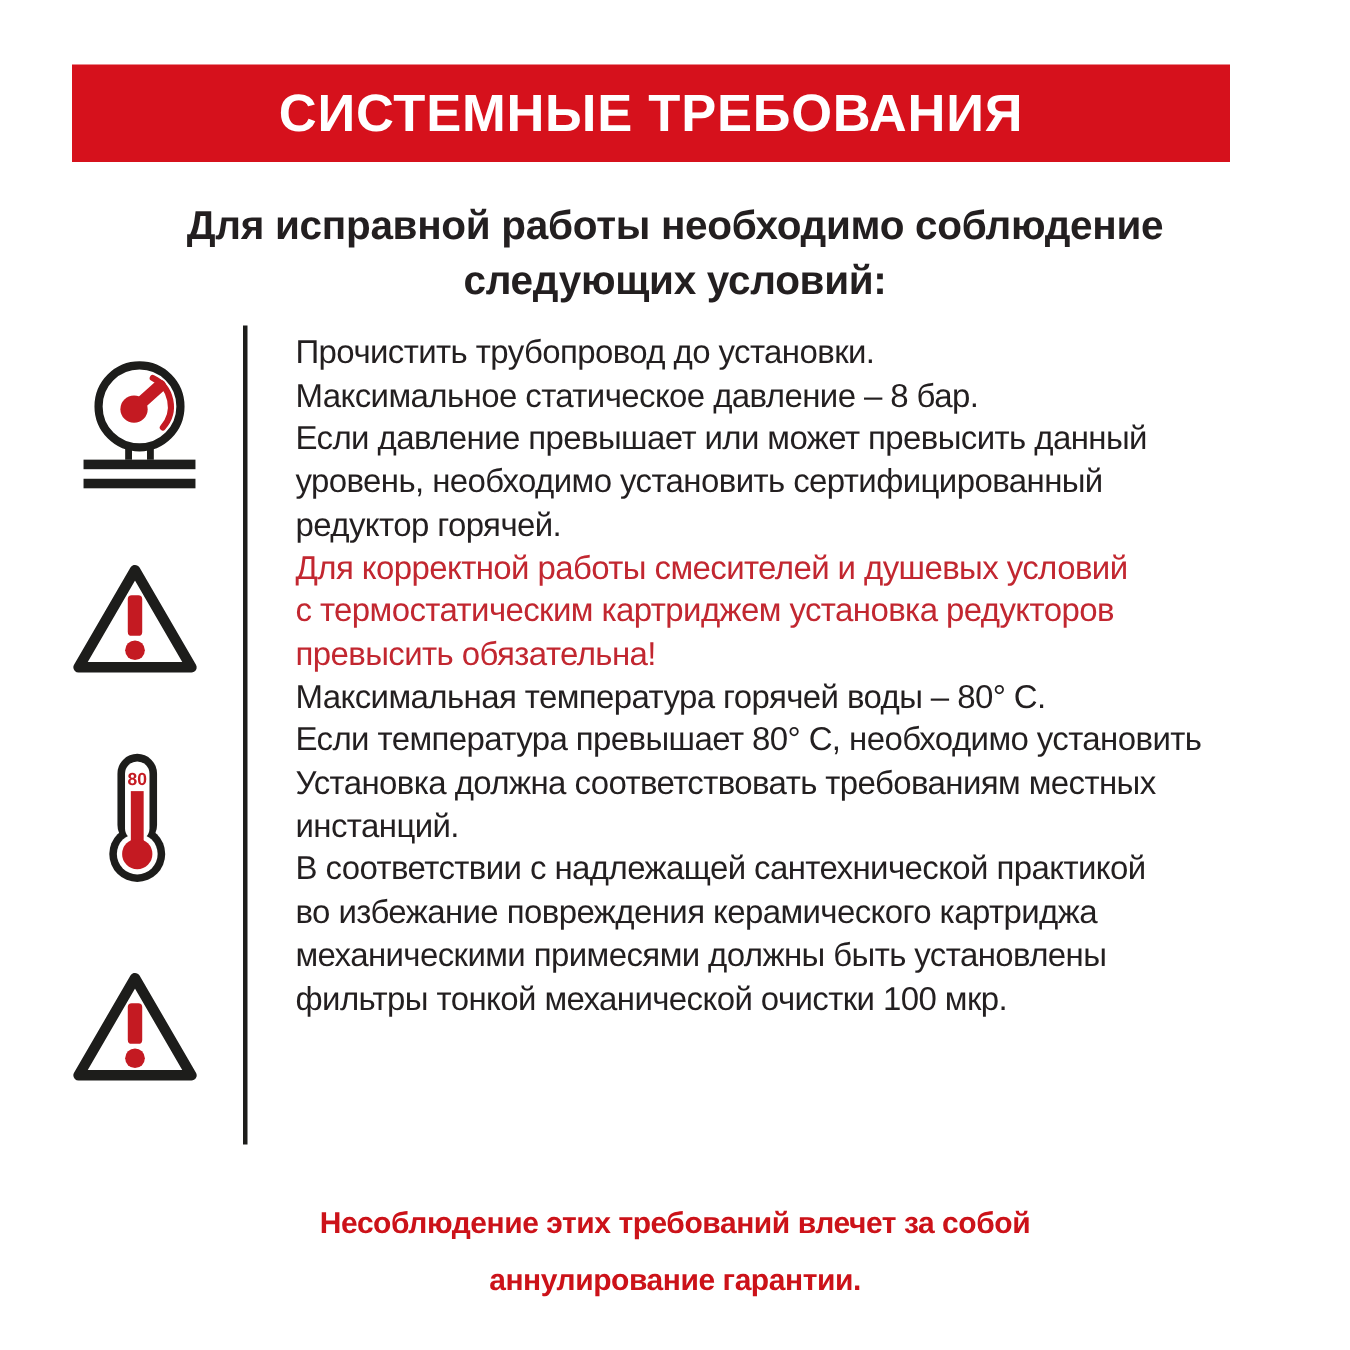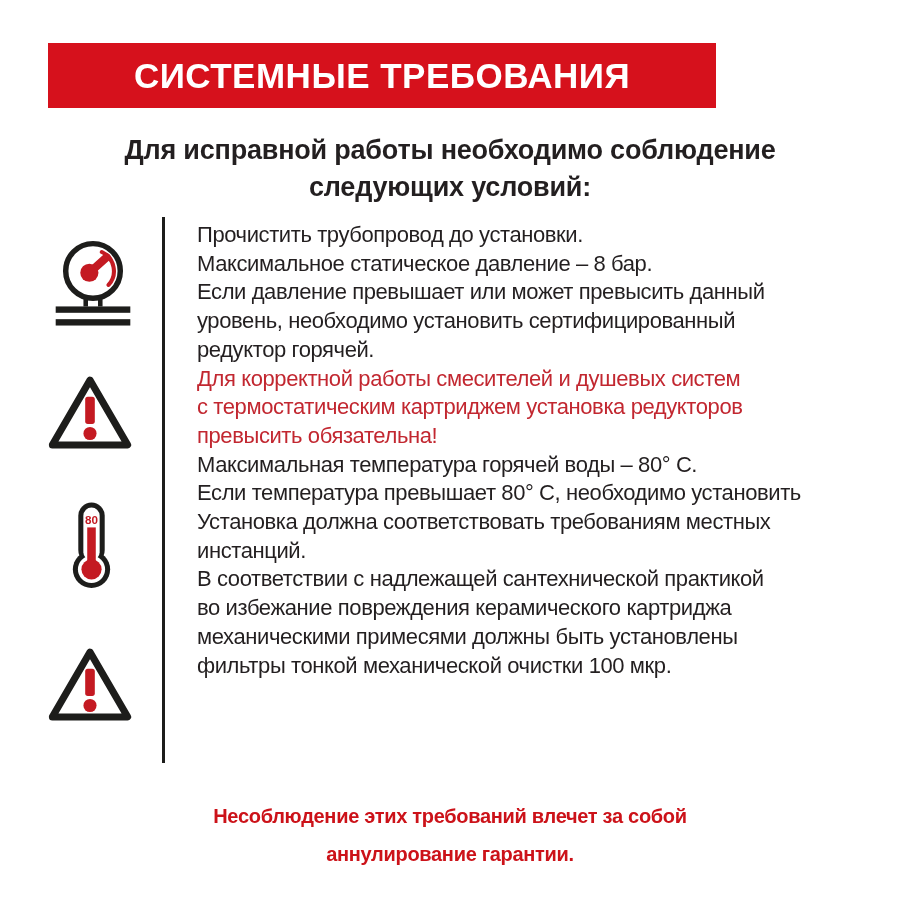--- a/index.html
+++ b/index.html
@@ -18,21 +18,21 @@
   .page {
     position: relative;
     width: 900px;
     height: 900px;
     background: var(--page-bg);
     overflow: hidden;
   }
   .banner {
     position: absolute;
     left: 48px; top: 43px;
-    width: 668px; height: 65px;
+    width: 772px; height: 65px;
     background: var(--banner-bg);
     display: flex; align-items: center; justify-content: center;
   }
   .banner-title {
     color: var(--banner-text);
     font-weight: bold;
     font-size: 35px;
     letter-spacing: 0.5px;
     white-space: nowrap;
   }
@@ -149,21 +149,21 @@
   </div>
 
   <div class="divider"></div>
 
   <div class="req">
       <div class="req-line">Прочистить трубопровод до установки.</div>
       <div class="req-line">Максимальное статическое давление – 8 бар.</div>
       <div class="req-line">Если давление превышает или может превысить данный</div>
       <div class="req-line">уровень, необходимо установить сертифицированный</div>
       <div class="req-line">редуктор горячей.</div>
-      <div class="req-line red">Для корректной работы смесителей и душевых систем</div>
+      <div class="req-line red">Для корректной работы смесителей и душевых условий</div>
       <div class="req-line red">с термостатическим картриджем установка редукторов</div>
       <div class="req-line red">превысить обязательна!</div>
       <div class="req-line">Максимальная температура горячей воды – 80° C.</div>
       <div class="req-line">Если температура превышает 80° C, необходимо установить</div>
       <div class="req-line">Установка должна соответствовать требованиям местных</div>
       <div class="req-line">инстанций.</div>
       <div class="req-line">В соответствии с надлежащей сантехнической практикой</div>
       <div class="req-line">во избежание повреждения керамического картриджа</div>
       <div class="req-line">механическими примесями должны быть установлены</div>
       <div class="req-line">фильтры тонкой механической очистки 100 мкр.</div>

